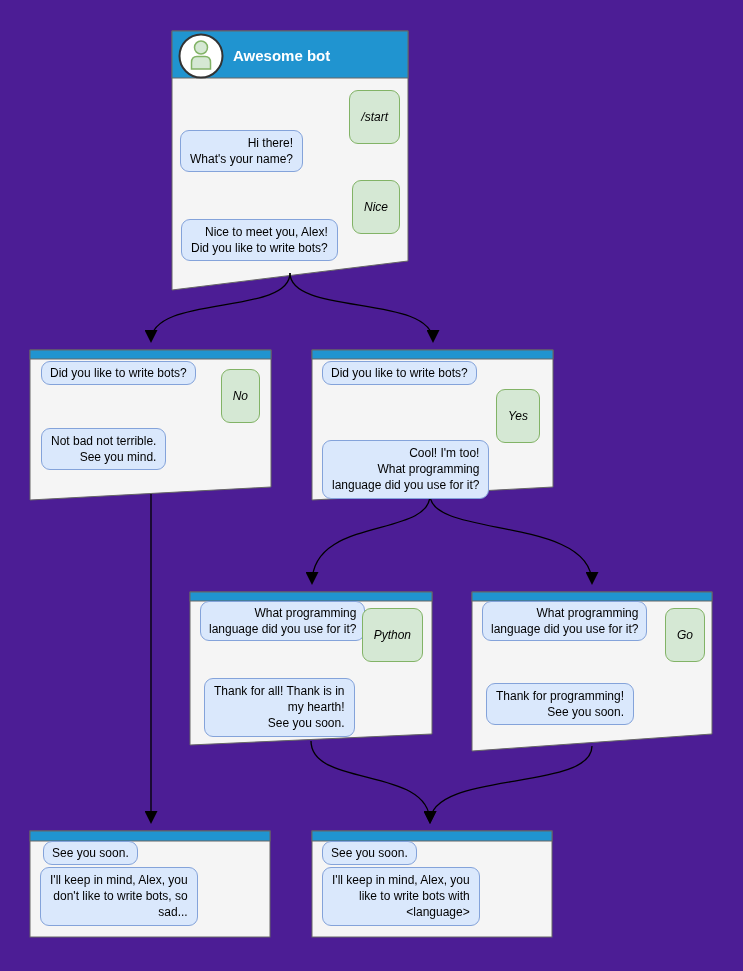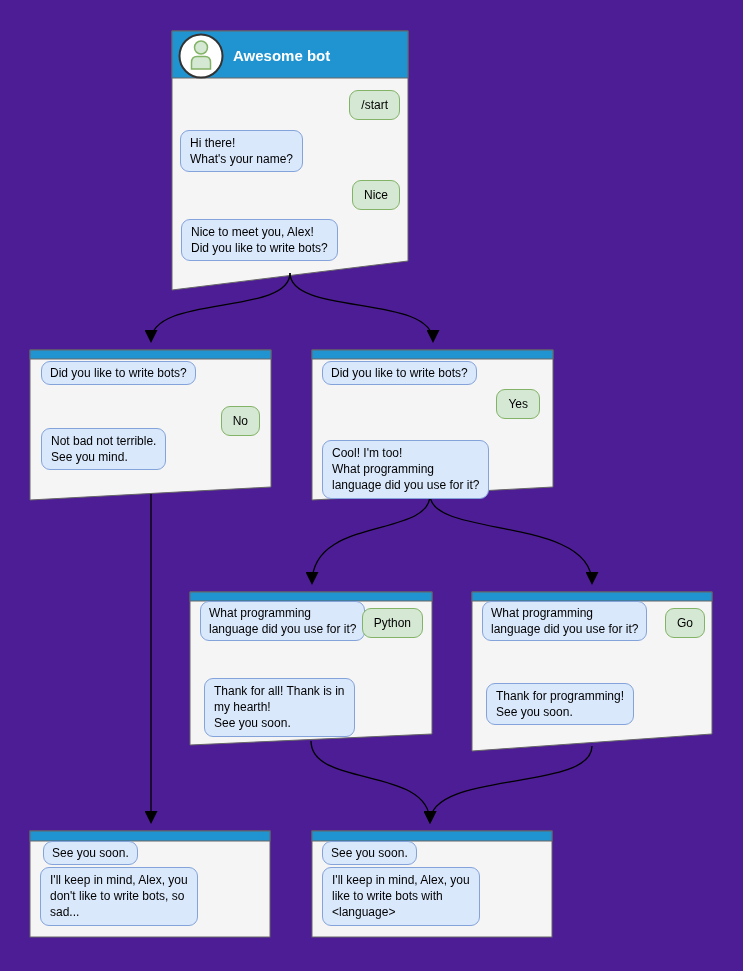--- a/index.html
+++ b/index.html
@@ -23,25 +23,27 @@
   .bubble {
     position:absolute;
     white-space:pre;
     font-size:12px; line-height:1.35; color:#000000;
     border-radius:9px;
     padding:4px 9px;
   }
   .bubble.bot {
     background:var(--bubble-blue-fill);
     border:1px solid var(--bubble-blue-border);
+    text-align:right;
   }
   .bubble.user {
     background:var(--bubble-green-fill);
     border:1px solid var(--bubble-green-border);
-    padding:6px 11px;
+    padding:18px 11px;
+    font-style:italic;
   }
 </style>
 </head>
 <body>
 
 <div class="canvas">
 
   <svg class="bg-svg" width="743" height="971" viewBox="0 0 743 971">
     <defs>
       <marker id="ah" markerUnits="userSpaceOnUse" markerWidth="13" markerHeight="13" viewBox="0 0 10 10" refX="8.5" refY="5" orient="auto">
@@ -82,21 +84,21 @@
 
   <div class="window-title">Awesome bot</div>
   <div class="bubble user" style="right:343px; top:90px;">/start</div>
   <div class="bubble bot" style="left:180px; top:130px;">Hi there!
 What's your name?</div>
   <div class="bubble user" style="right:343px; top:180px;">Nice</div>
   <div class="bubble bot" style="left:181px; top:219px;">Nice to meet you, Alex!
 Did you like to write bots?</div>
 
   <div class="bubble bot" style="left:41px; top:361px; padding:3px 8px;">Did you like to write bots?</div>
-  <div class="bubble user" style="right:483px; top:406px;">No</div>
+  <div class="bubble user" style="right:483px; top:369px;">No</div>
   <div class="bubble bot" style="left:41px; top:428px;">Not bad not terrible.
 See you mind.</div>
 
   <div class="bubble bot" style="left:322px; top:361px; padding:3px 8px;">Did you like to write bots?</div>
   <div class="bubble user" style="right:203px; top:389px;">Yes</div>
   <div class="bubble bot" style="left:322px; top:440px;">Cool! I'm too!
 What programming
 language did you use for it?</div>
 
   <div class="bubble bot" style="left:200px; top:601px; padding:3px 8px;">What programming

